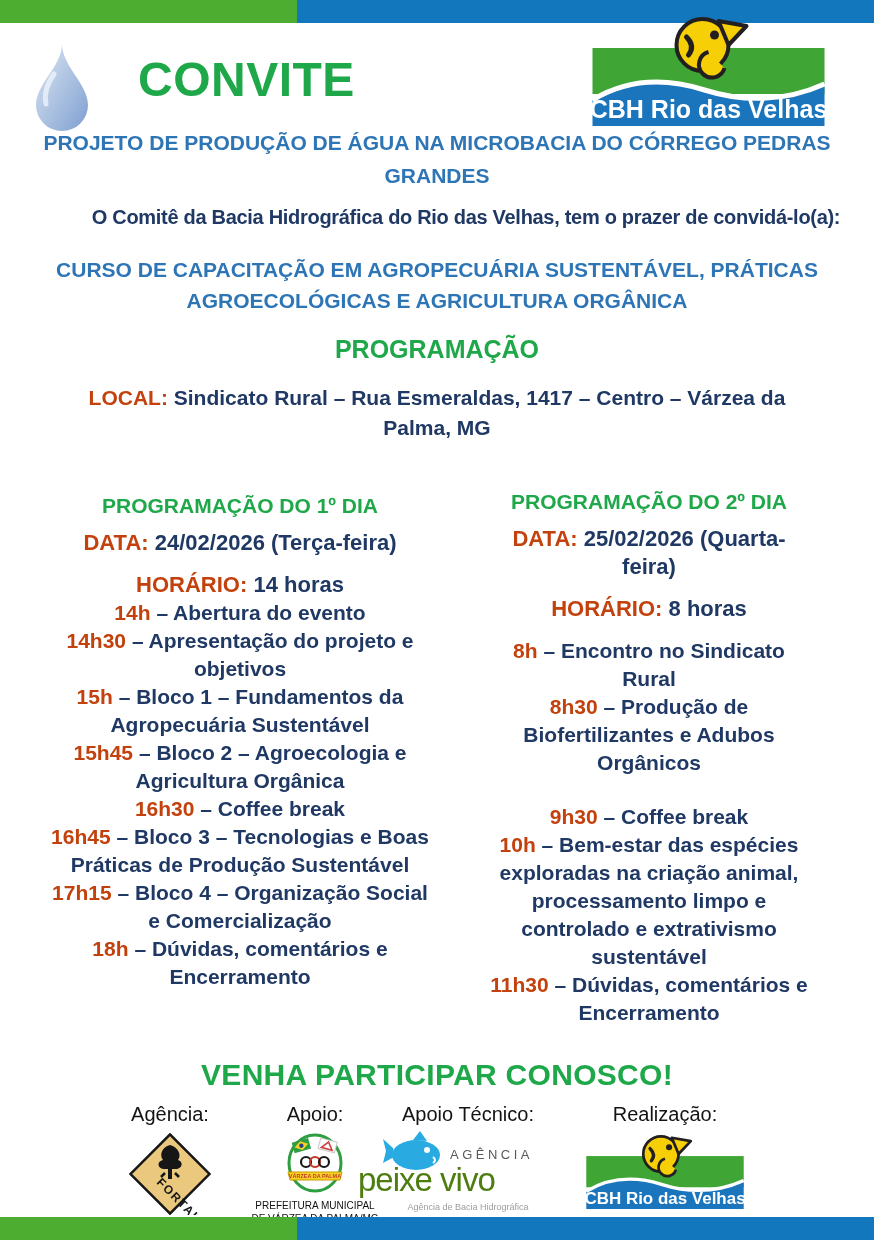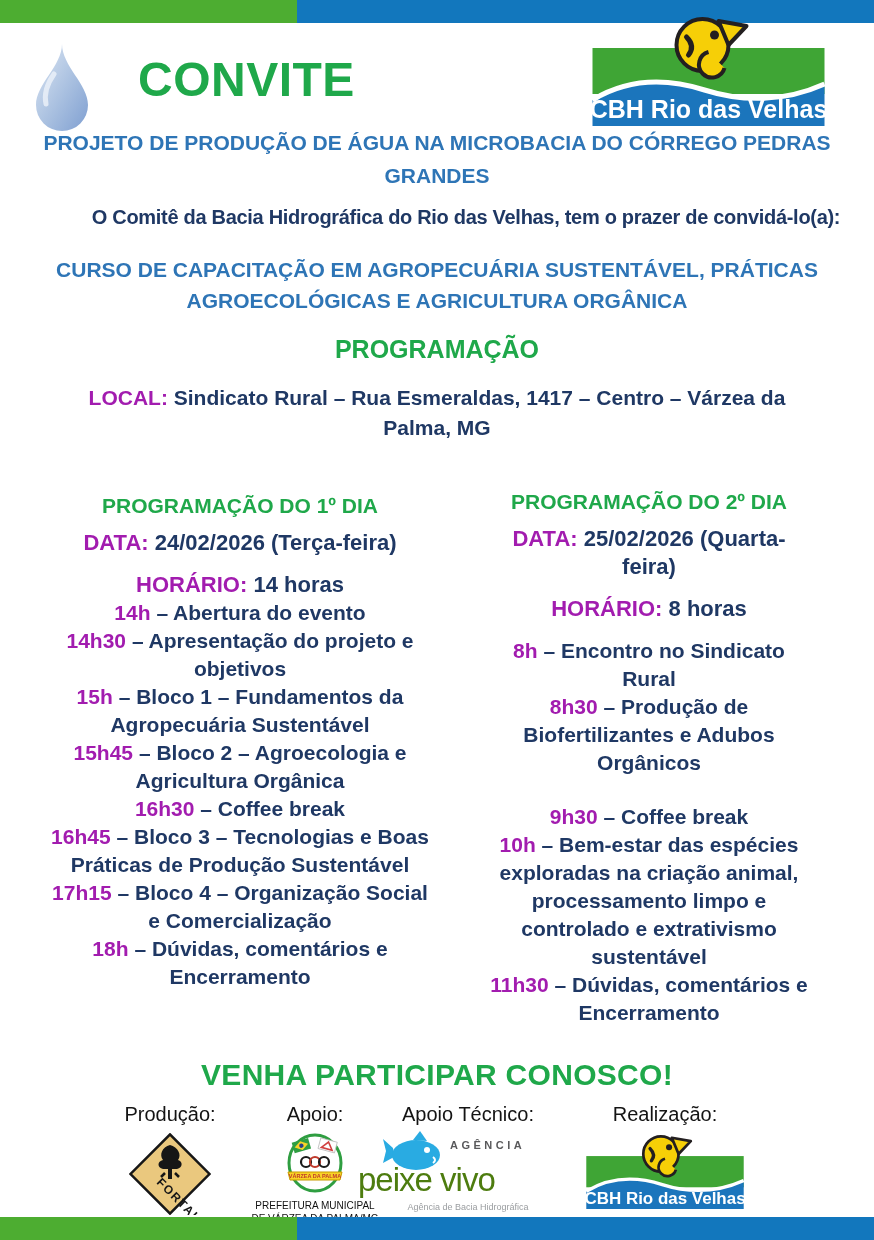--- a/index.html
+++ b/index.html
@@ -17,21 +17,21 @@
   
   .blk{position:absolute;left:0;width:874px;text-align:center;}
   .project{top:126px;font-size:21px;line-height:33px;color:#2e75b6;}
   .project .inner{max-width:800px;margin:0 auto;}
   .invite{top:206px;font-size:20px;letter-spacing:-.3px;white-space:nowrap;color:#1f3864;padding-left:29px;}
   .course{top:254px;font-size:21px;line-height:31px;color:#2e75b6;}
   .course .inner{max-width:770px;margin:0 auto;}
   .prog{top:335px;font-size:25px;color:#1fa84a;}
   .local{top:383px;font-size:21px;line-height:30px;}
   .local .inner{max-width:705px;margin:0 auto;}
-  .b{color:#a21caf;} .n{color:#1f3864;}
+  .b{color:#c2410c;} .n{color:#1f3864;}
   
   .cols{position:absolute;top:487px;left:40px;width:794px;display:flex;justify-content:space-between;}
   .col{text-align:center;}
   .col1{width:400px;} .col2{width:370px;}
   .col1 .cin{max-width:380px;margin:0 auto;} .col2 .cin{max-width:325px;margin:0 auto;}
   .dayhead{font-size:21px;color:#1fa84a;line-height:26px;margin:0;}
   .col1 .dayhead{margin-top:6px;} .col2 .dayhead{margin-top:2px;}
   .line{font-size:22px;line-height:28px;margin:10px 0 0 0;}
   .horario{margin-top:14px;}
   .it{font-size:21px;line-height:28px;margin:0;}
@@ -39,21 +39,21 @@
   .gap-above{margin-top:26px;}
   
   .cta{top:1058px;font-size:30px;color:#1fa84a;letter-spacing:.3px;}
   .fcol{position:absolute;top:1103px;text-align:center;font-weight:400;color:#141414;}
   .fcol .flabel{font-size:20px;line-height:22px;}
   .fc1{left:65px;width:210px;} .fc2{left:235px;width:160px;} .fc3{left:358px;width:220px;} .fc4{left:545px;width:240px;}
   .flogo{margin-top:8px;display:inline-block;}
   .pref-lines{font-weight:400;font-size:10px;line-height:13px;color:#111;margin-top:2px;}
   .pv{position:relative;width:220px;height:90px;margin-top:6px;}
   .pv-fish{position:absolute;left:25px;top:0;}
-  .pv-ag{position:absolute;left:92px;top:8px;font-size:11px;letter-spacing:3.5px;color:#59595b;font-weight:700;}
+  .pv-ag{position:absolute;left:92px;top:16px;font-size:13px;letter-spacing:3.5px;color:#59595b;font-weight:400;}
   .pv-name{position:absolute;left:0;top:30px;width:100%;text-align:left;font-size:33px;letter-spacing:-1px;color:#4d7c0f;font-weight:400;}
   .pv-sub{position:absolute;left:0;top:71px;width:100%;text-align:center;font-size:9px;color:#9a9da0;font-weight:400;}
 </style>
 </head>
 <body>
 
 <div class="page">
 
   <div class="bar bar-top">
     <div class="g"></div>
@@ -133,21 +133,21 @@
         <p class="it"><span class="b">10h</span> <span class="n">– Bem-estar das espécies exploradas na criação animal, processamento limpo e controlado e extrativismo sustentável</span></p>
         <p class="it"><span class="b">11h30</span> <span class="n">– Dúvidas, comentários e Encerramento</span></p>
       </div>
     </div>
 
   </div>
 
   <div class="blk cta">VENHA PARTICIPAR CONOSCO!</div>
 
   <div class="fcol fc1">
-    <div class="flabel">Produção:</div>
+    <div class="flabel">Agência:</div>
     <svg class="flogo" width="82" height="82" viewBox="0 0 82 82">
       <rect x="13" y="13" width="56" height="56" transform="rotate(45 41 41)" fill="#eac87e" stroke="#161616" stroke-width="2.5"></rect>
       <g fill="#161616">
         <rect x="39" y="30" width="4" height="16"></rect>
         <path d="M41 12 C33 14 30 22 34 27 C28 28 28 35 34 36 L48 36 C54 35 54 28 49 27 C53 22 49 14 41 12 Z"></path>
         <path d="M36 40 L32 44 M46 40 L50 44" stroke="#161616" stroke-width="2.5"></path>
       </g>
       <text x="27" y="50" transform="rotate(45 27 50)" font-family="Liberation Sans, sans-serif" font-size="12" font-weight="bold" letter-spacing="1.5" fill="#161616">FORTAL</text>
     </svg>
   </div>

